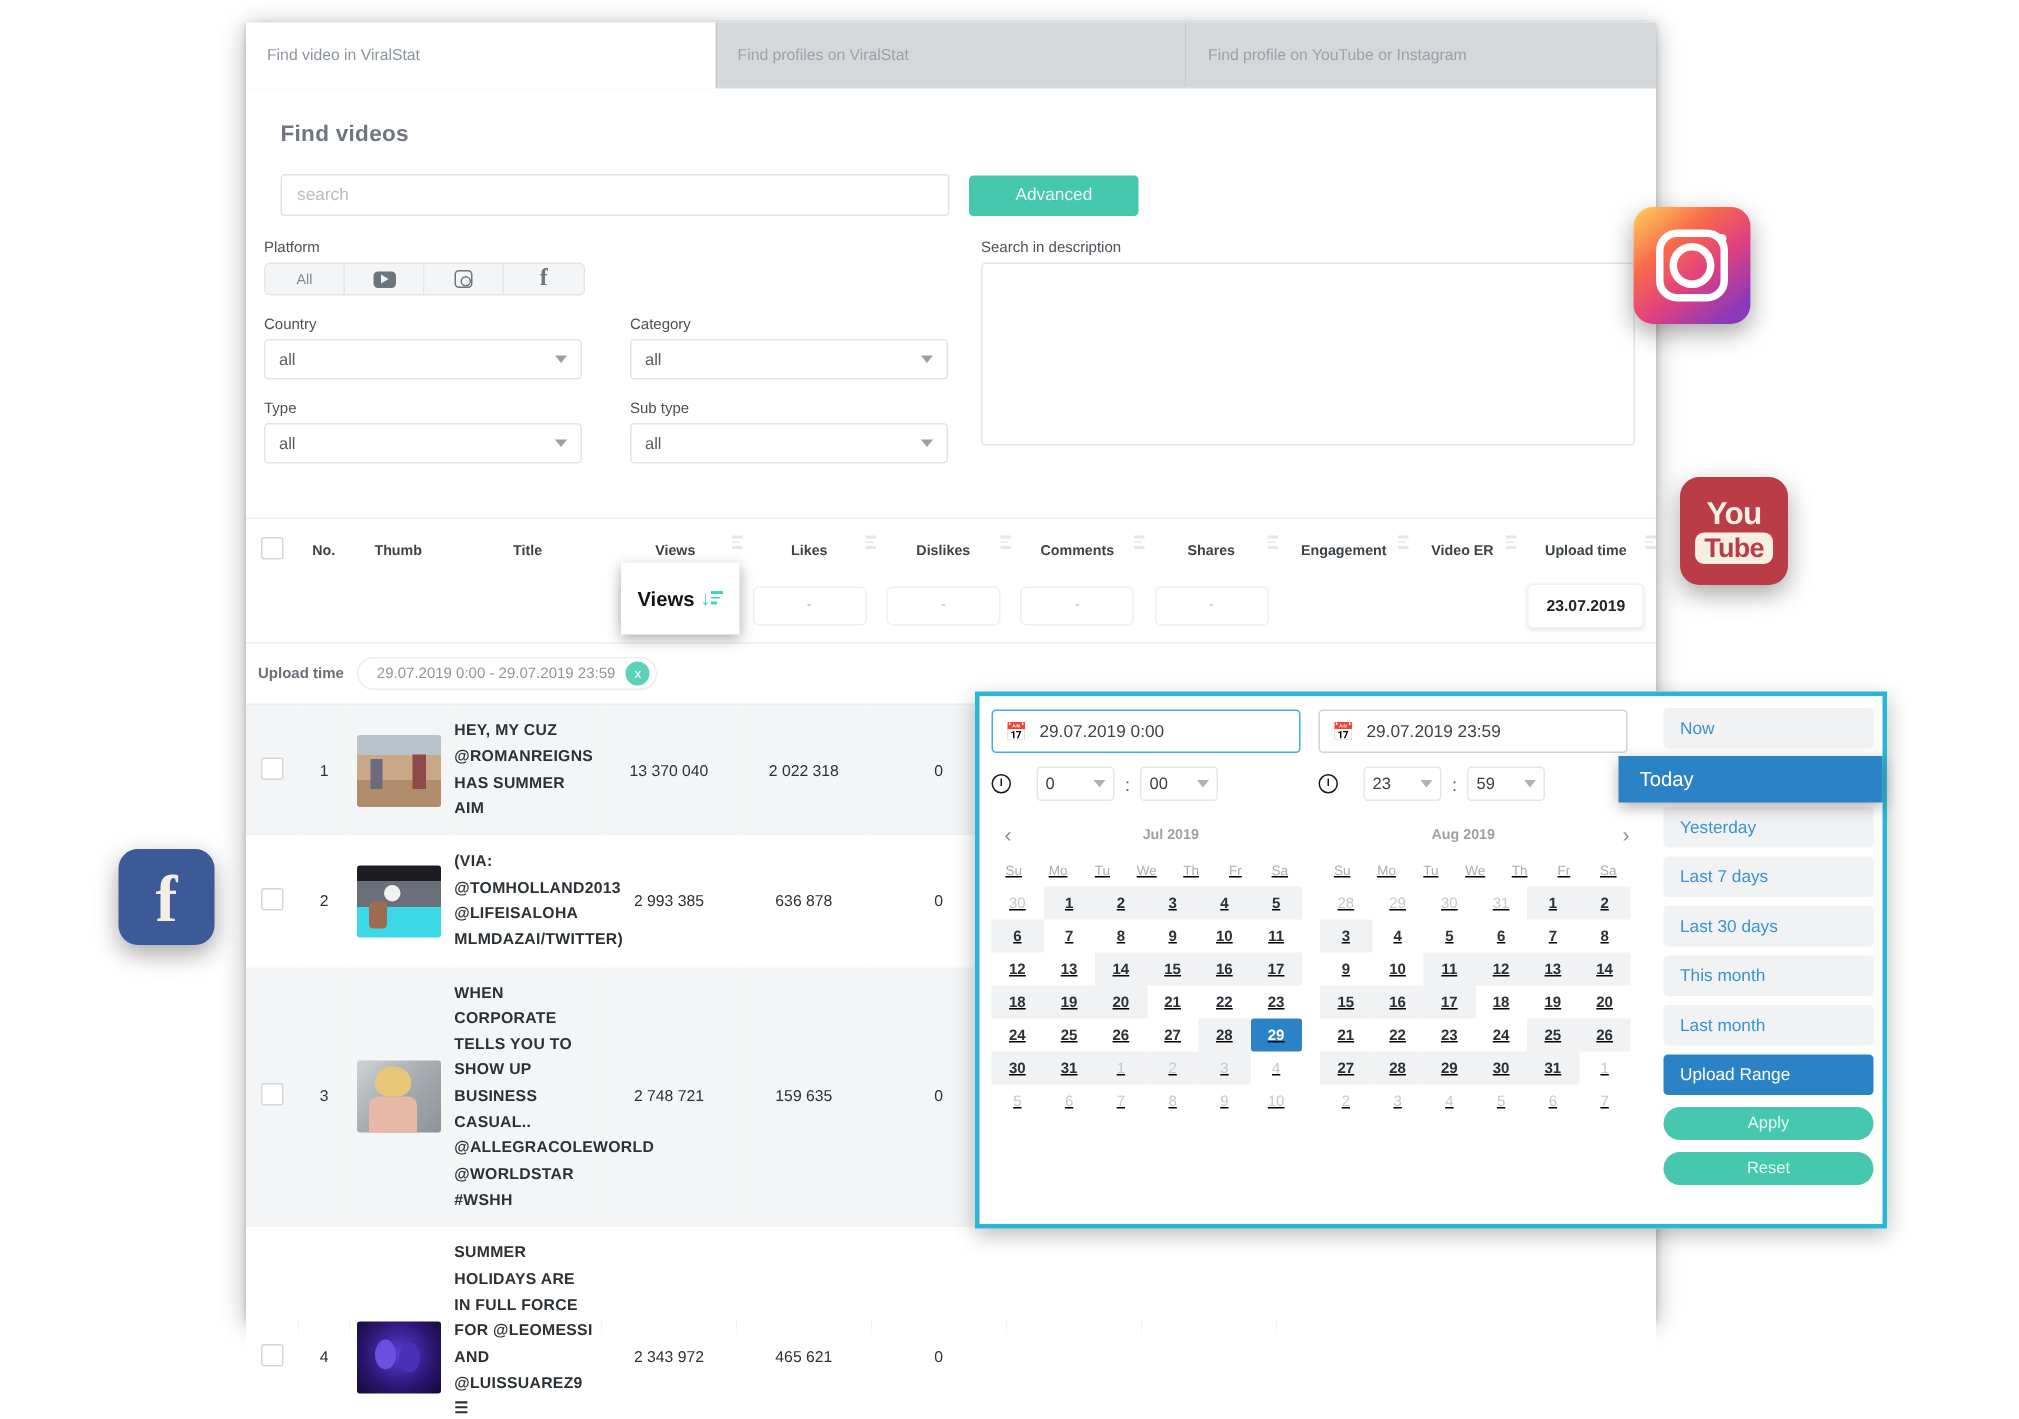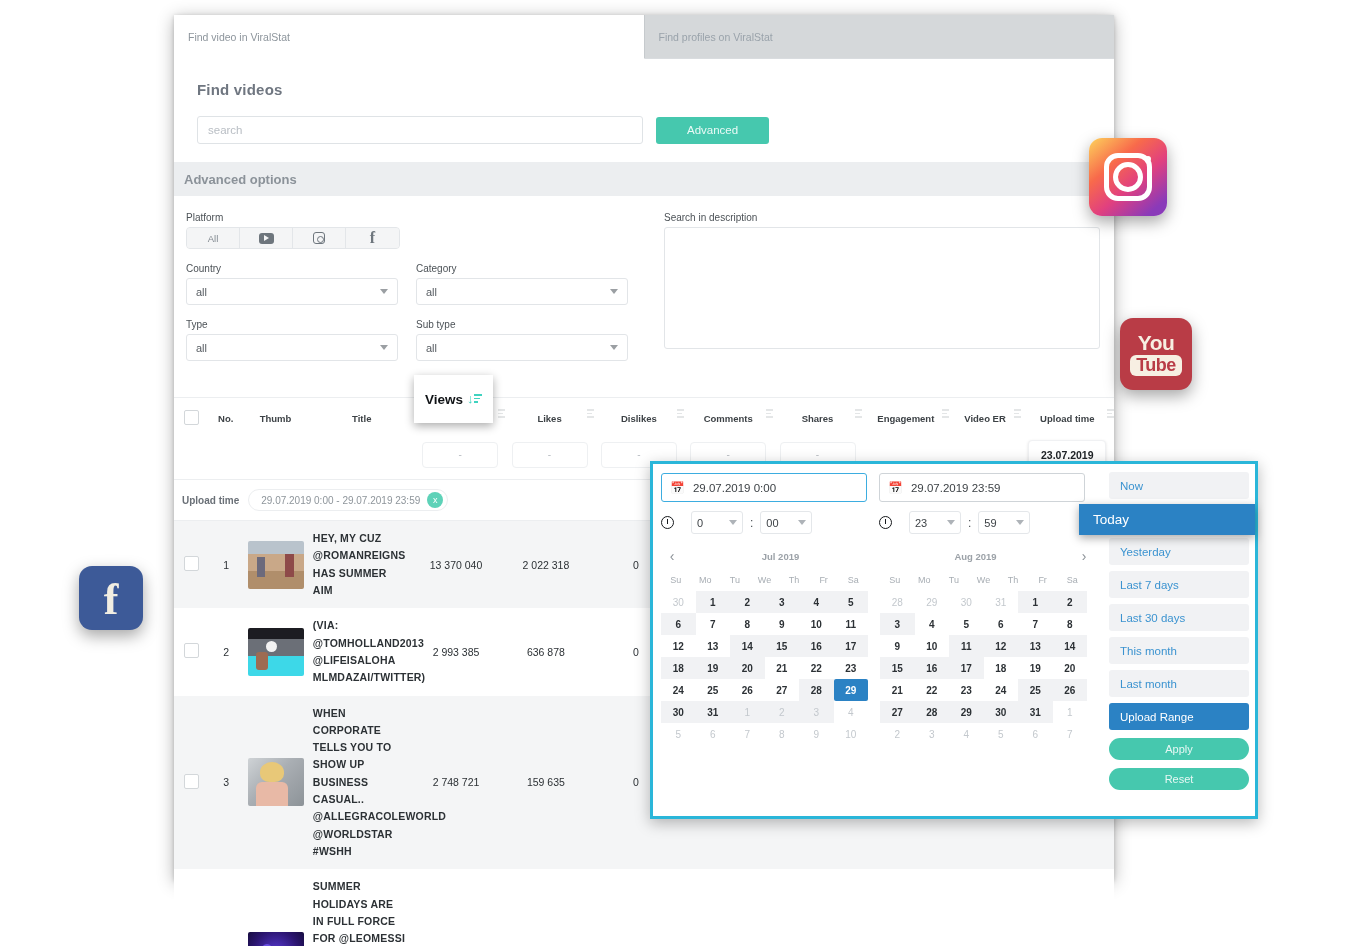--- a/index.html
+++ b/index.html
@@ -6,21 +6,21 @@
   html, body {
     width: 1346px; height: 946px;
     background: #ffffff;
     font-family: "Liberation Sans", sans-serif;
     overflow: hidden;
   }
   #stage { position: relative; width: 1346px; height: 946px; }
 
   
   .app-card {
-    position: absolute; left: 174px; top: 15px;
+    position: absolute; left: 164px; top: 15px;
     width: 940px; height: 865px;
     background: #ffffff;
     box-shadow: 0 3px 16px rgba(0,0,0,0.30), 0 1px 4px rgba(0,0,0,0.18);
   }
 
   
   .tabs { display: flex; height: 44px; border-bottom: 1px solid #d9dcdf; }
   .tab {
     flex: 1 1 0;
     background: #d5d8da;
@@ -96,21 +96,21 @@
     border-top: 3px solid transparent; border-bottom: 3px solid transparent;
     margin-left: 1px;
   }
   .ig-glyph { width: 12px; height: 12px; border: 1.6px solid #6e767d; border-radius: 3px; position: relative; }
   .ig-glyph::after {
     content: ""; position: absolute; left: 2.6px; top: 2.6px;
     width: 5px; height: 5px; border: 1.4px solid #6e767d; border-radius: 50%;
   }
   .fb-glyph { font-family: "Liberation Serif", serif; font-size: 16px; font-weight: bold; color: #6e767d; line-height: 1; }
 
-  .two-col { display: flex; gap: 18px; }
+  .two-col { display: flex; gap: 32px; }
   .col { width: 212px; }
   .select-box {
     height: 27px; border: 1px solid #e2e5e8; border-radius: 3px;
     background: #fff; display: flex; align-items: center;
     padding: 0 9px; font-size: 11px; color: #565c61;
     justify-content: space-between; cursor: pointer; margin-bottom: 14px;
   }
   .caret { width: 0; height: 0; border-left: 4px solid transparent; border-right: 4px solid transparent; border-top: 5px solid #9b9fa3; }
   .desc-area {
     width: 100%; height: 122px;
@@ -240,21 +240,21 @@
     padding: 0 5px; font-size: 11px; color: #3d4246; background: #fff; cursor: pointer;
   }
   .spin .caret { border-top-color: #aeb3b8; }
   .colon { font-size: 12px; color: #4a5055; }
 
   .cal-head { display: flex; align-items: center; margin-top: 14px; }
   .cal-nav { width: 22px; text-align: center; font-size: 14px; color: #8b9197; cursor: pointer; user-select: none; }
   .cal-mon { flex: 1; text-align: center; font-size: 9.5px; color: #9ca2a8; font-weight: bold; }
 
   .cal-pair { display: flex; gap: 12px; margin-top: 8px; }
-  .cal { width: 207px; }
+  .cal { width: 207px; text-decoration: underline; }
   .cal-dow { display: grid; grid-template-columns: repeat(7, 1fr); }
   .cal-dow div { text-align: center; font-size: 9px; color: #a8aeb4; padding: 3px 0 6px 0; }
   .cal-grid { display: grid; grid-template-columns: repeat(6, 1fr); }
   .cd {
     height: 22px; display: flex; align-items: center; justify-content: center;
     font-size: 10px; color: #2c3135; font-weight: bold; cursor: pointer;
   }
   .cd.muted { color: #c3c8cd; font-weight: normal; }
   .cd.inmonth-bg { background: #f1f2f4; }
   .cd.sel { background: #2b82c4; color: #fff; border-radius: 2px; }
@@ -315,32 +315,32 @@
 
   <div class="app-card">
 
     <div class="tabs">
       <div class="tab active">
         <span>Find video in ViralStat</span>
       </div>
       <div class="tab">
         <span>Find profiles on ViralStat</span>
       </div>
+      <div class="tab">
+        <span>Find profile on YouTube or Instagram</span>
+      </div>
     </div>
 
     <div class="section-title">Find videos</div>
 
     <div class="search-row">
       <input class="search-input" type="text" placeholder="search" style="">
       <button class="btn-advanced">Advanced</button>
     </div>
 
-    <div class="adv-bar">
-      <span>Advanced options</span>
-    </div>
 
     <div class="adv-body">
       <div class="adv-left">
 
         <div class="fld-label">Platform</div>
         <div class="platform-group">
           <div class="plat-btn">
             <span>All</span>
           </div>
           <div class="plat-btn">

